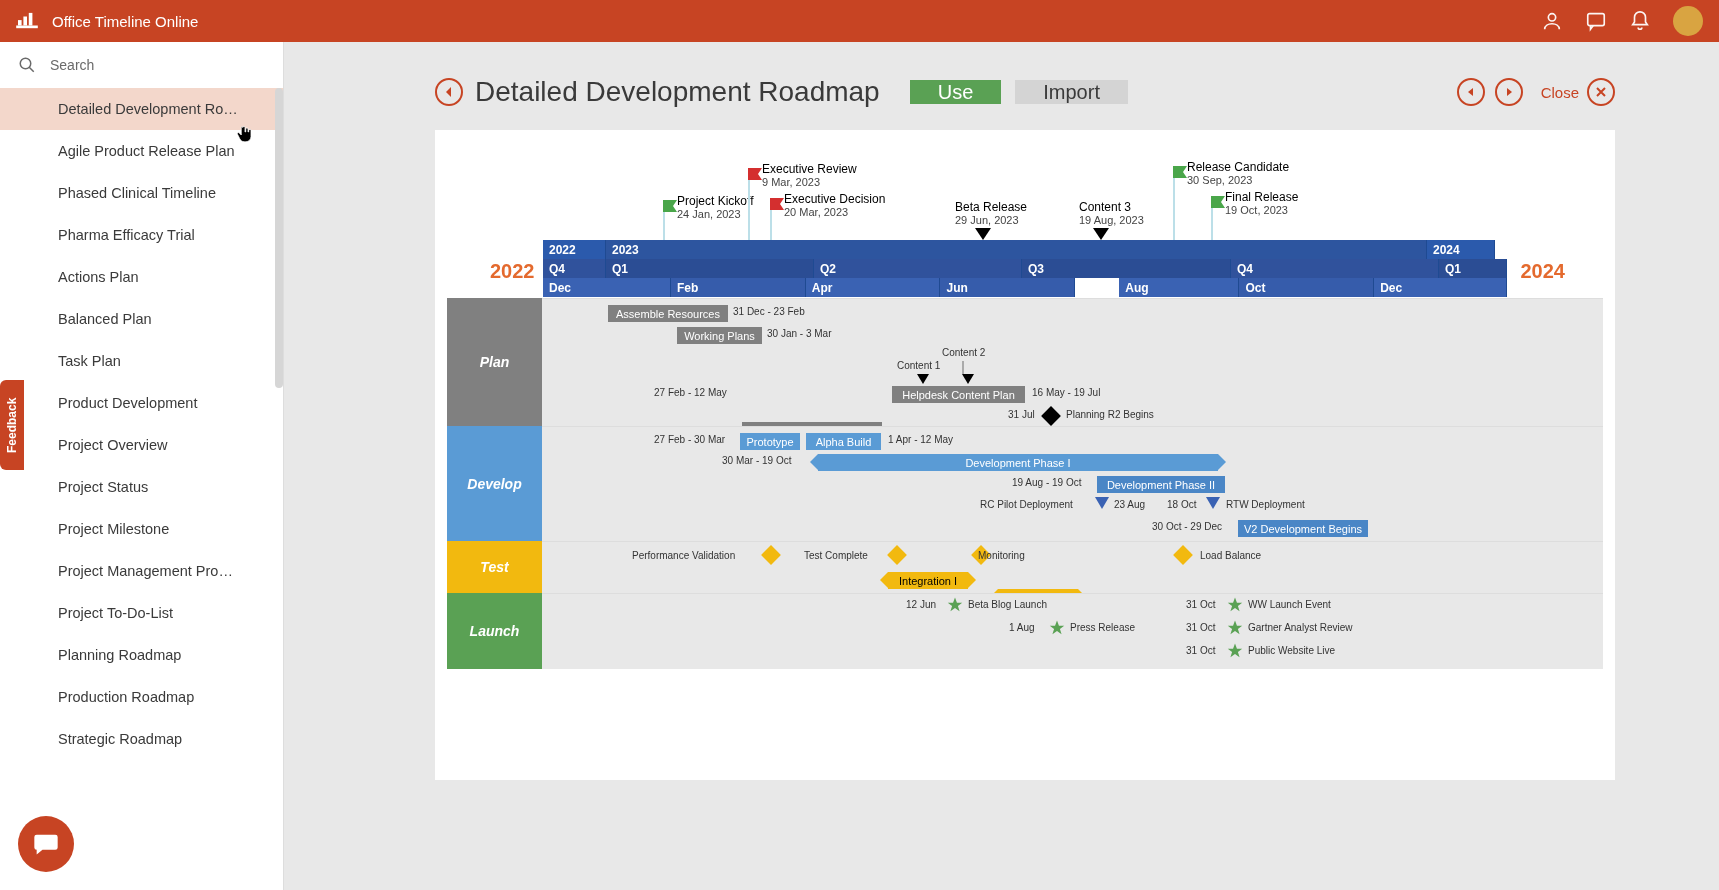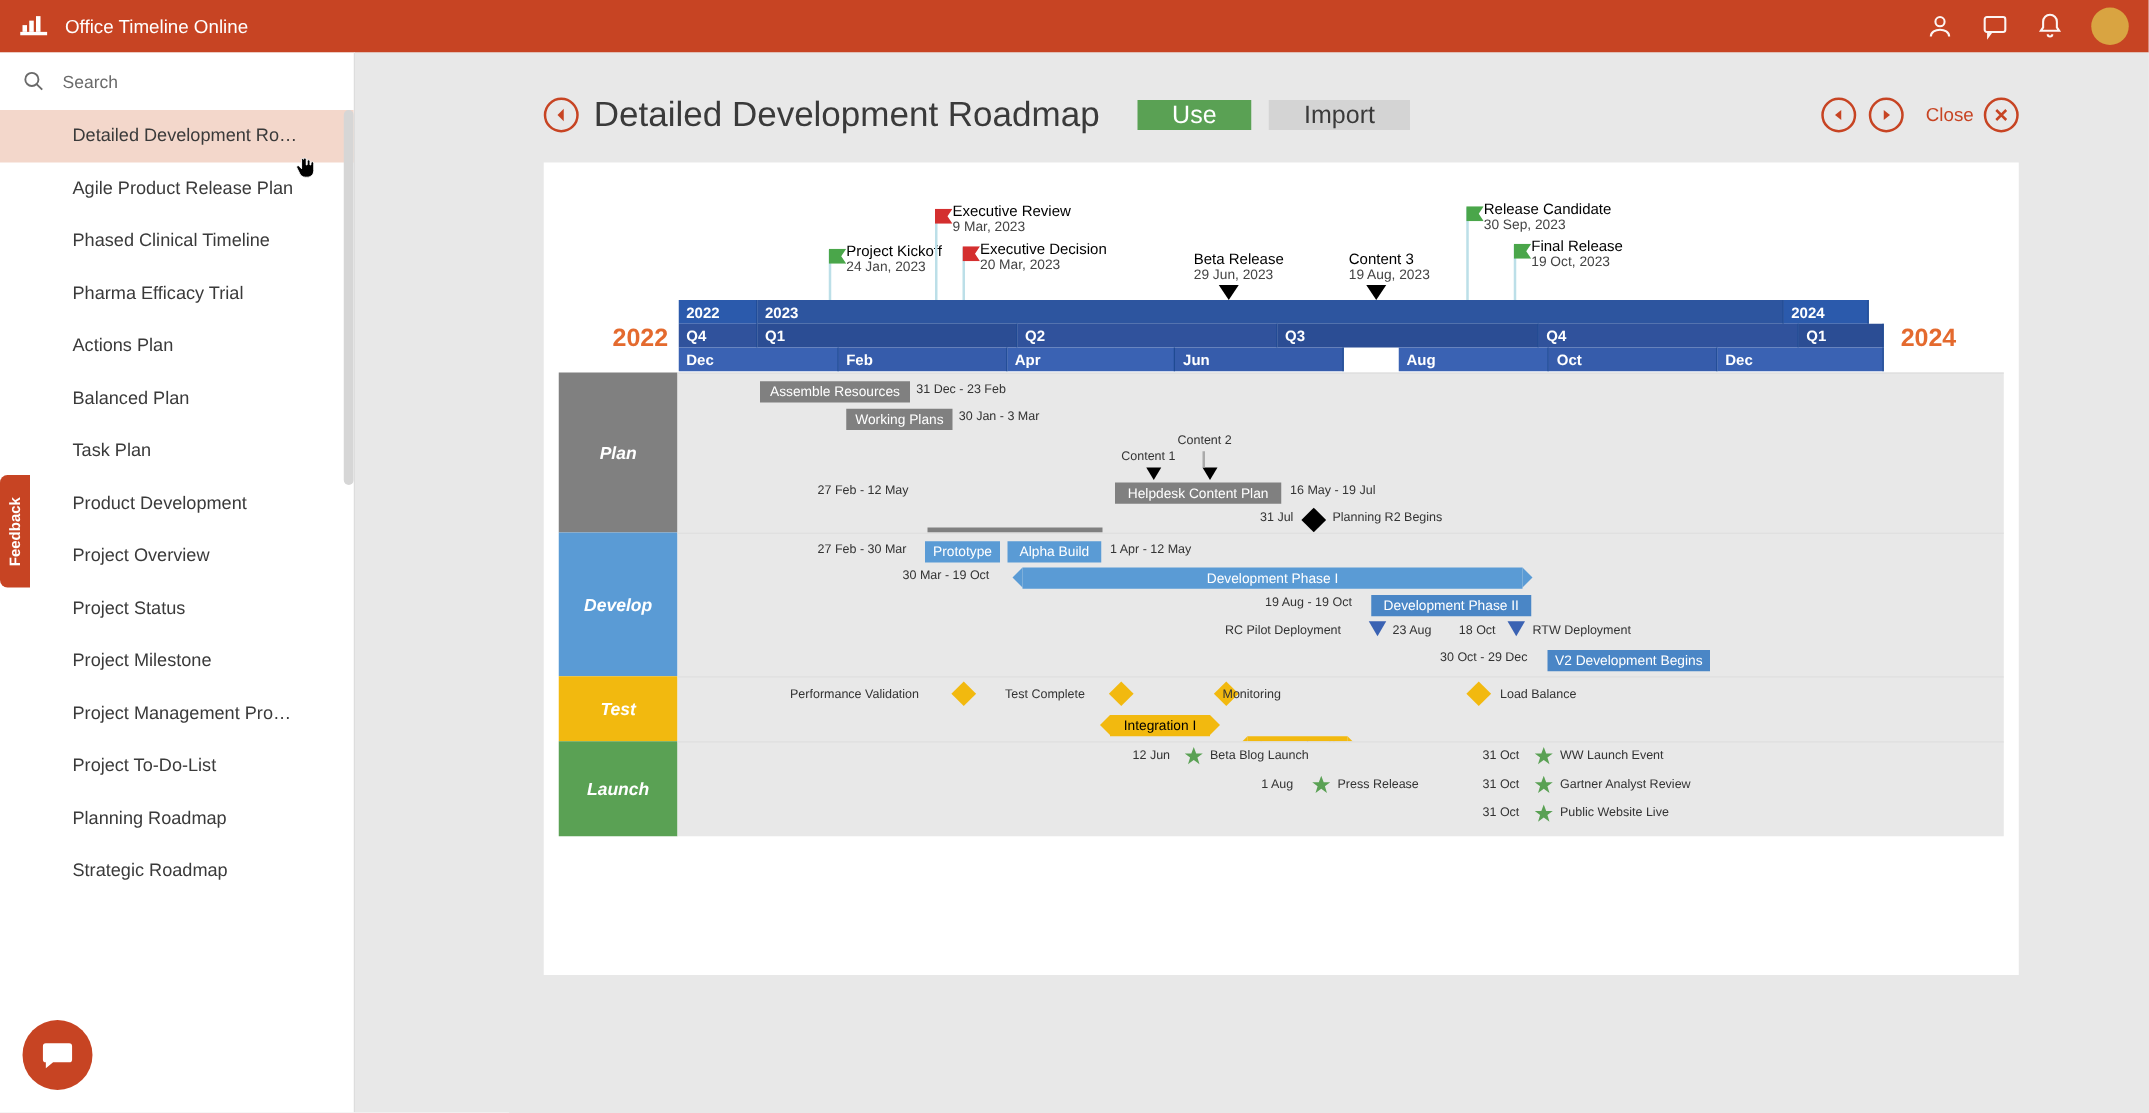--- a/index.html
+++ b/index.html
@@ -144,20 +144,21 @@
   <div class="item">Actions Plan</div>
   <div class="item">Balanced Plan</div>
   <div class="item">Task Plan</div>
   <div class="item">Product Development</div>
   <div class="item">Project Overview</div>
   <div class="item">Project Status</div>
   <div class="item">Project Milestone</div>
   <div class="item">Project Management Pro…</div>
   <div class="item">Project To-Do-List</div>
   <div class="item">Planning Roadmap</div>
+  <div class="item">Production Roadmap</div>
   <div class="item">Strategic Roadmap</div>
   <div class="sidebar-scroll"></div>
 </div>
 
 <svg class="cursor-hand" viewBox="0 0 24 24">
     <path fill="#000" d="M9 2a1.5 1.5 0 0 1 3 0v6l1-.3V4a1.5 1.5 0 0 1 3 0v4l1-.3V6a1.5 1.5 0 0 1 3 0v8c0 4-3 7-7 7h-2c-3 0-5-2-6-4l-3-6a1.5 1.5 0 0 1 2.6-1.5L7 12V2a1 1 0 0 1 2 0z" stroke="#fff" stroke-width="1"></path>
   </svg>
 
 <div class="feedback-tab">
   <span>Feedback</span>

